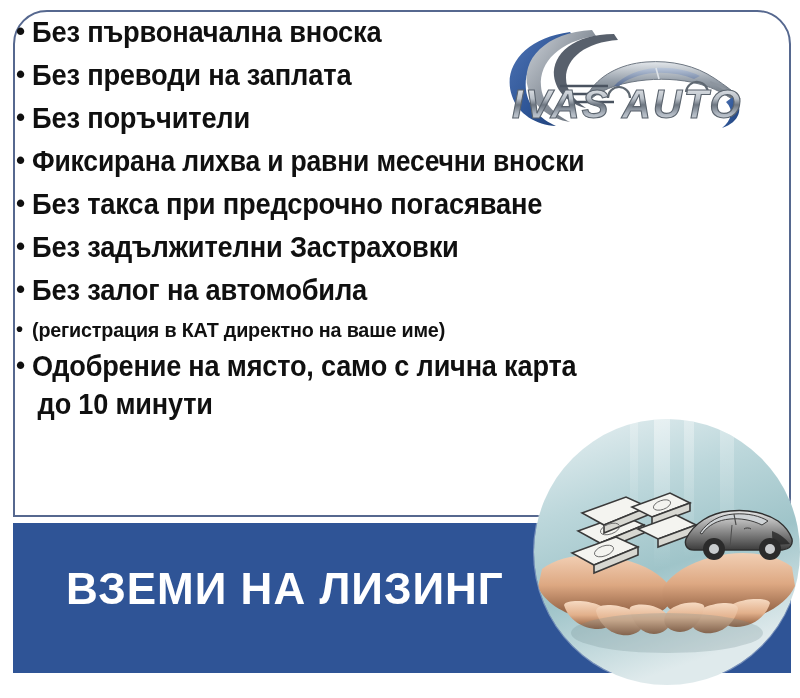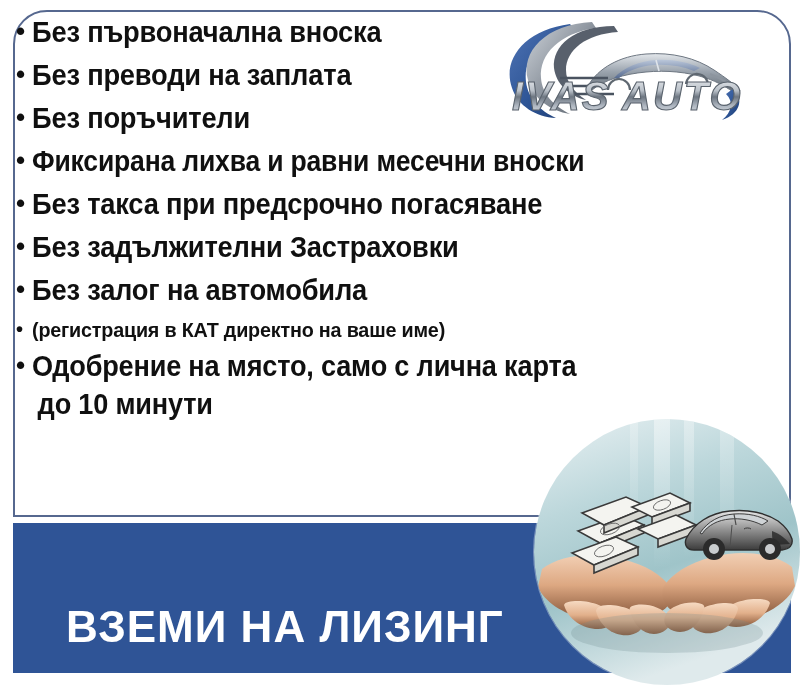--- a/index.html
+++ b/index.html
@@ -87,21 +87,21 @@
   .bullet.last .line2 {
     display: block;
     margin-top: 9px;
     padding-left: 6px;
   }
 
   
   .logo {
     position: absolute;
     left: 496px;
-    top: 16px;
+    top: 24px;
     width: 262px;
     height: 108px;
     z-index: 5;
   }
   .logo svg { display: block; width: 100%; height: 100%; }
 
   
   .banner {
     position: absolute;
     left: 13px;
@@ -118,21 +118,20 @@
     width: 470px;
     color: #ffffff;
     font-size: 44px;
     font-weight: bold;
     letter-spacing: 1px;
     line-height: 1;
     white-space: nowrap;
     transform: scaleX(1.0);
     transform-origin: left center;
     z-index: 6;
-    margin-top: 38px;
   }
 
   
   .photo {
     position: absolute;
     left: 534px;
     top: 419px;
     width: 266px;
     height: 266px;
     border-radius: 50%;

